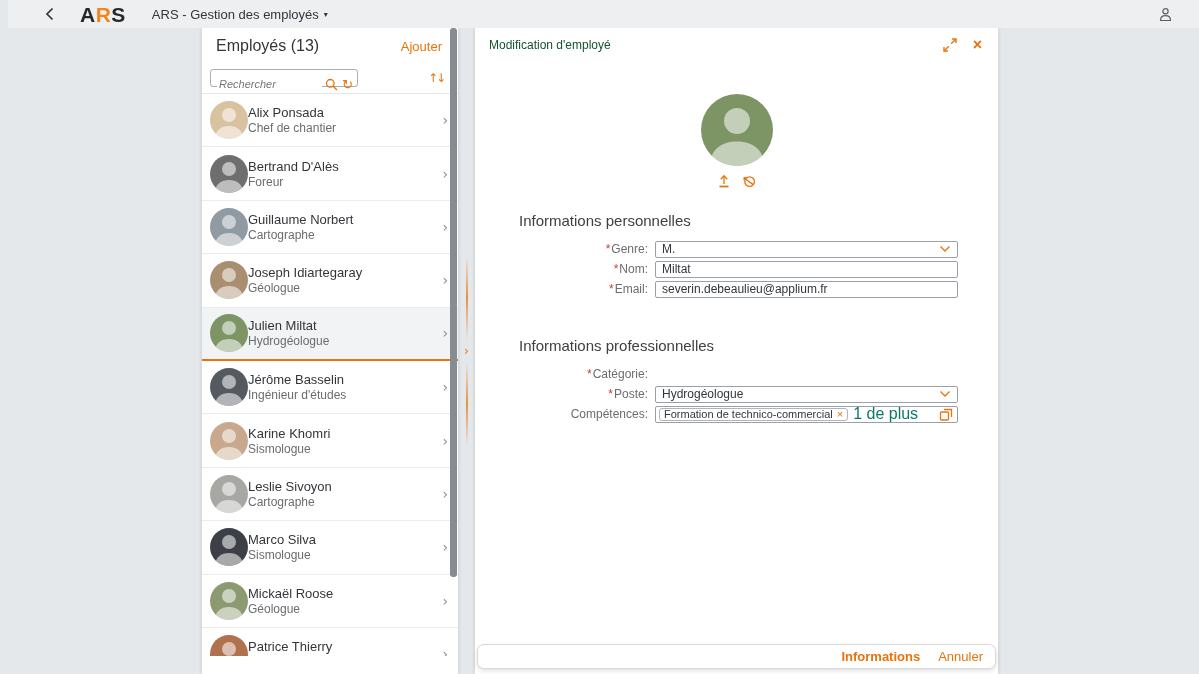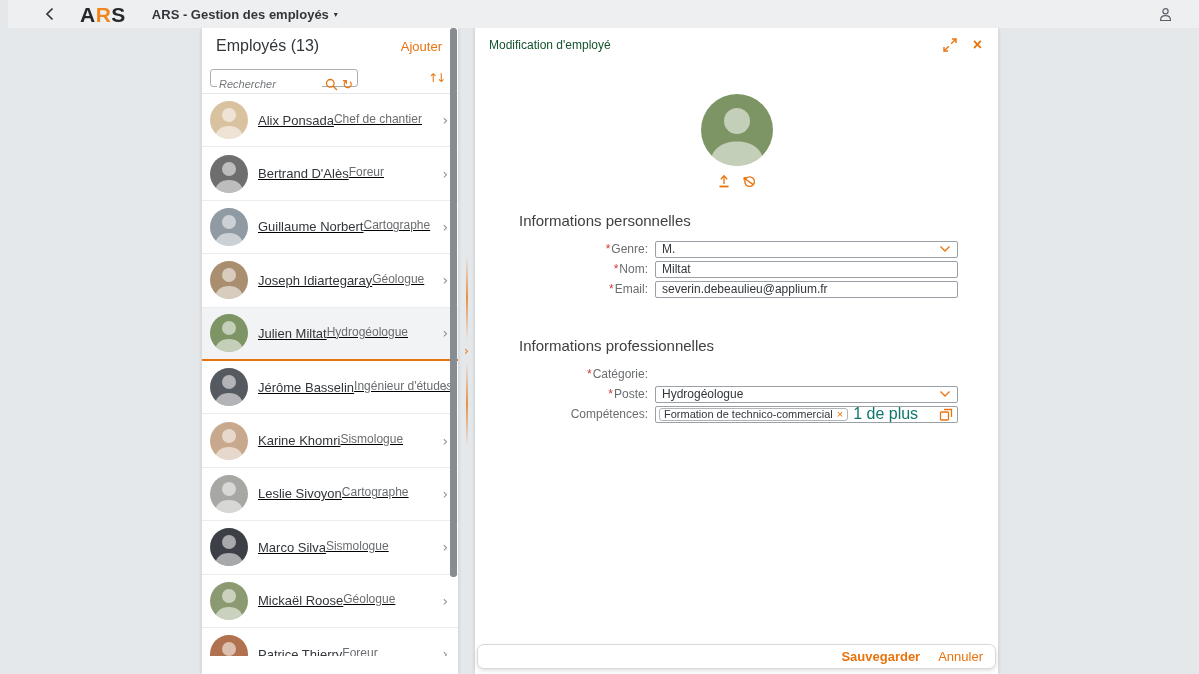--- a/index.html
+++ b/index.html
@@ -6,21 +6,21 @@
   * { box-sizing:border-box; }
   html,body { width:1199px; height:674px; margin:0; overflow:hidden;
     font-family:"Liberation Sans", sans-serif; background:#e4e8ea; }
   .shellbar { position:absolute; top:0; left:8px; width:1199px; height:28px;
     background:#edeff1; display:flex; align-items:center; z-index:5; }
   .back-btn { margin-left:32px; width:18px; height:18px; display:flex; align-items:center;
     justify-content:center; cursor:pointer; color:#32363a; }
   .logo { margin-left:22px; font-size:21px; font-weight:700; letter-spacing:.5px;
     color:#24282b; line-height:1; }
   .logo .r { color:#f0861d; }
-  .shell-title { margin-left:26px; font-size:13px; font-weight:700; color:#32363a;
+  .shell-title { margin-left:26px; font-size:13px; font-weight:400; color:#32363a;
     display:flex; align-items:center; cursor:pointer; }
   .shell-caret { font-size:8px; margin-left:5px; font-family:"DejaVu Sans",sans-serif; }
   .person-btn { margin-left:auto; margin-right:34px; cursor:pointer; display:flex; }
 
   .panel { position:absolute; top:28px; bottom:0; background:#fff;
     box-shadow:0 0 4px rgba(0,0,0,.15); }
   
   .list-panel { left:202px; width:256px; }
   .lp-header { display:flex; align-items:center; padding:9px 16px 0 14px; }
   .lp-title { font-size:16px; color:#32363a; }
@@ -36,21 +36,21 @@
     font-size:13px; line-height:1; margin-left:4px; cursor:pointer; }
   .sort-btn { margin-left:auto; font-family:"DejaVu Sans",sans-serif; color:var(--accent);
     font-size:12px; letter-spacing:-2px; cursor:pointer; }
   .emp-list { list-style:none; margin:0; padding:0; border-top:1px solid #e5e8ea;
     overflow:hidden; height:563px; }
   .emp { display:flex; align-items:center; height:53.4px; padding:0 10px 0 8px;
     border-bottom:1px solid #eaecee; cursor:pointer; background:#fff; }
   .emp.selected { background:#f2f3f4; border-bottom:2px solid var(--accent); }
   .avatar { width:38px; height:38px; border-radius:50%; overflow:hidden; flex:none;
     display:flex; align-items:flex-end; justify-content:center; }
-  .emp-text { margin-left:10px; display:flex; flex-direction:row; min-width:0;text-decoration:underline; }
+  .emp-text { display:flex; flex-direction:column; min-width:0; }
   .emp-name { font-size:13px; color:#32363a; line-height:17px; white-space:nowrap; }
   .emp-role { font-size:12px; color:#6a6d70; line-height:15px; white-space:nowrap; }
   .emp-chevron { margin-left:auto; color:#8a8f94; font-size:14px;
     font-family:"DejaVu Sans",sans-serif; }
   .lp-scrollbar { position:absolute; top:0; right:1px; width:7px; height:549px;
     background:#868c92; border-radius:3px; cursor:pointer; }
 
   
   .splitter { position:absolute; left:458px; top:28px; width:17px; bottom:0;
     display:flex; flex-direction:column; align-items:center; justify-content:center; }
@@ -390,16 +390,16 @@
           <svg width="14" height="13" viewBox="0 0 14 13">
             <rect x="1.5" y="4" width="8" height="8" rx="1" fill="none" stroke="#e9730c" stroke-width="1.3"></rect>
             <polyline points="5,1.5 12.5,1.5 12.5,9" fill="none" stroke="#e9730c" stroke-width="1.3"></polyline>
           </svg>
         </span>
       </span>
     </div>
   </div>
 
   <div class="dp-footer">
-    <span class="btn-save">Sauvegarder</span>
+    <span class="btn-save">Informations</span>
     <span class="btn-cancel">Annuler</span>
   </div>
 </div>
 
 </body></html>

